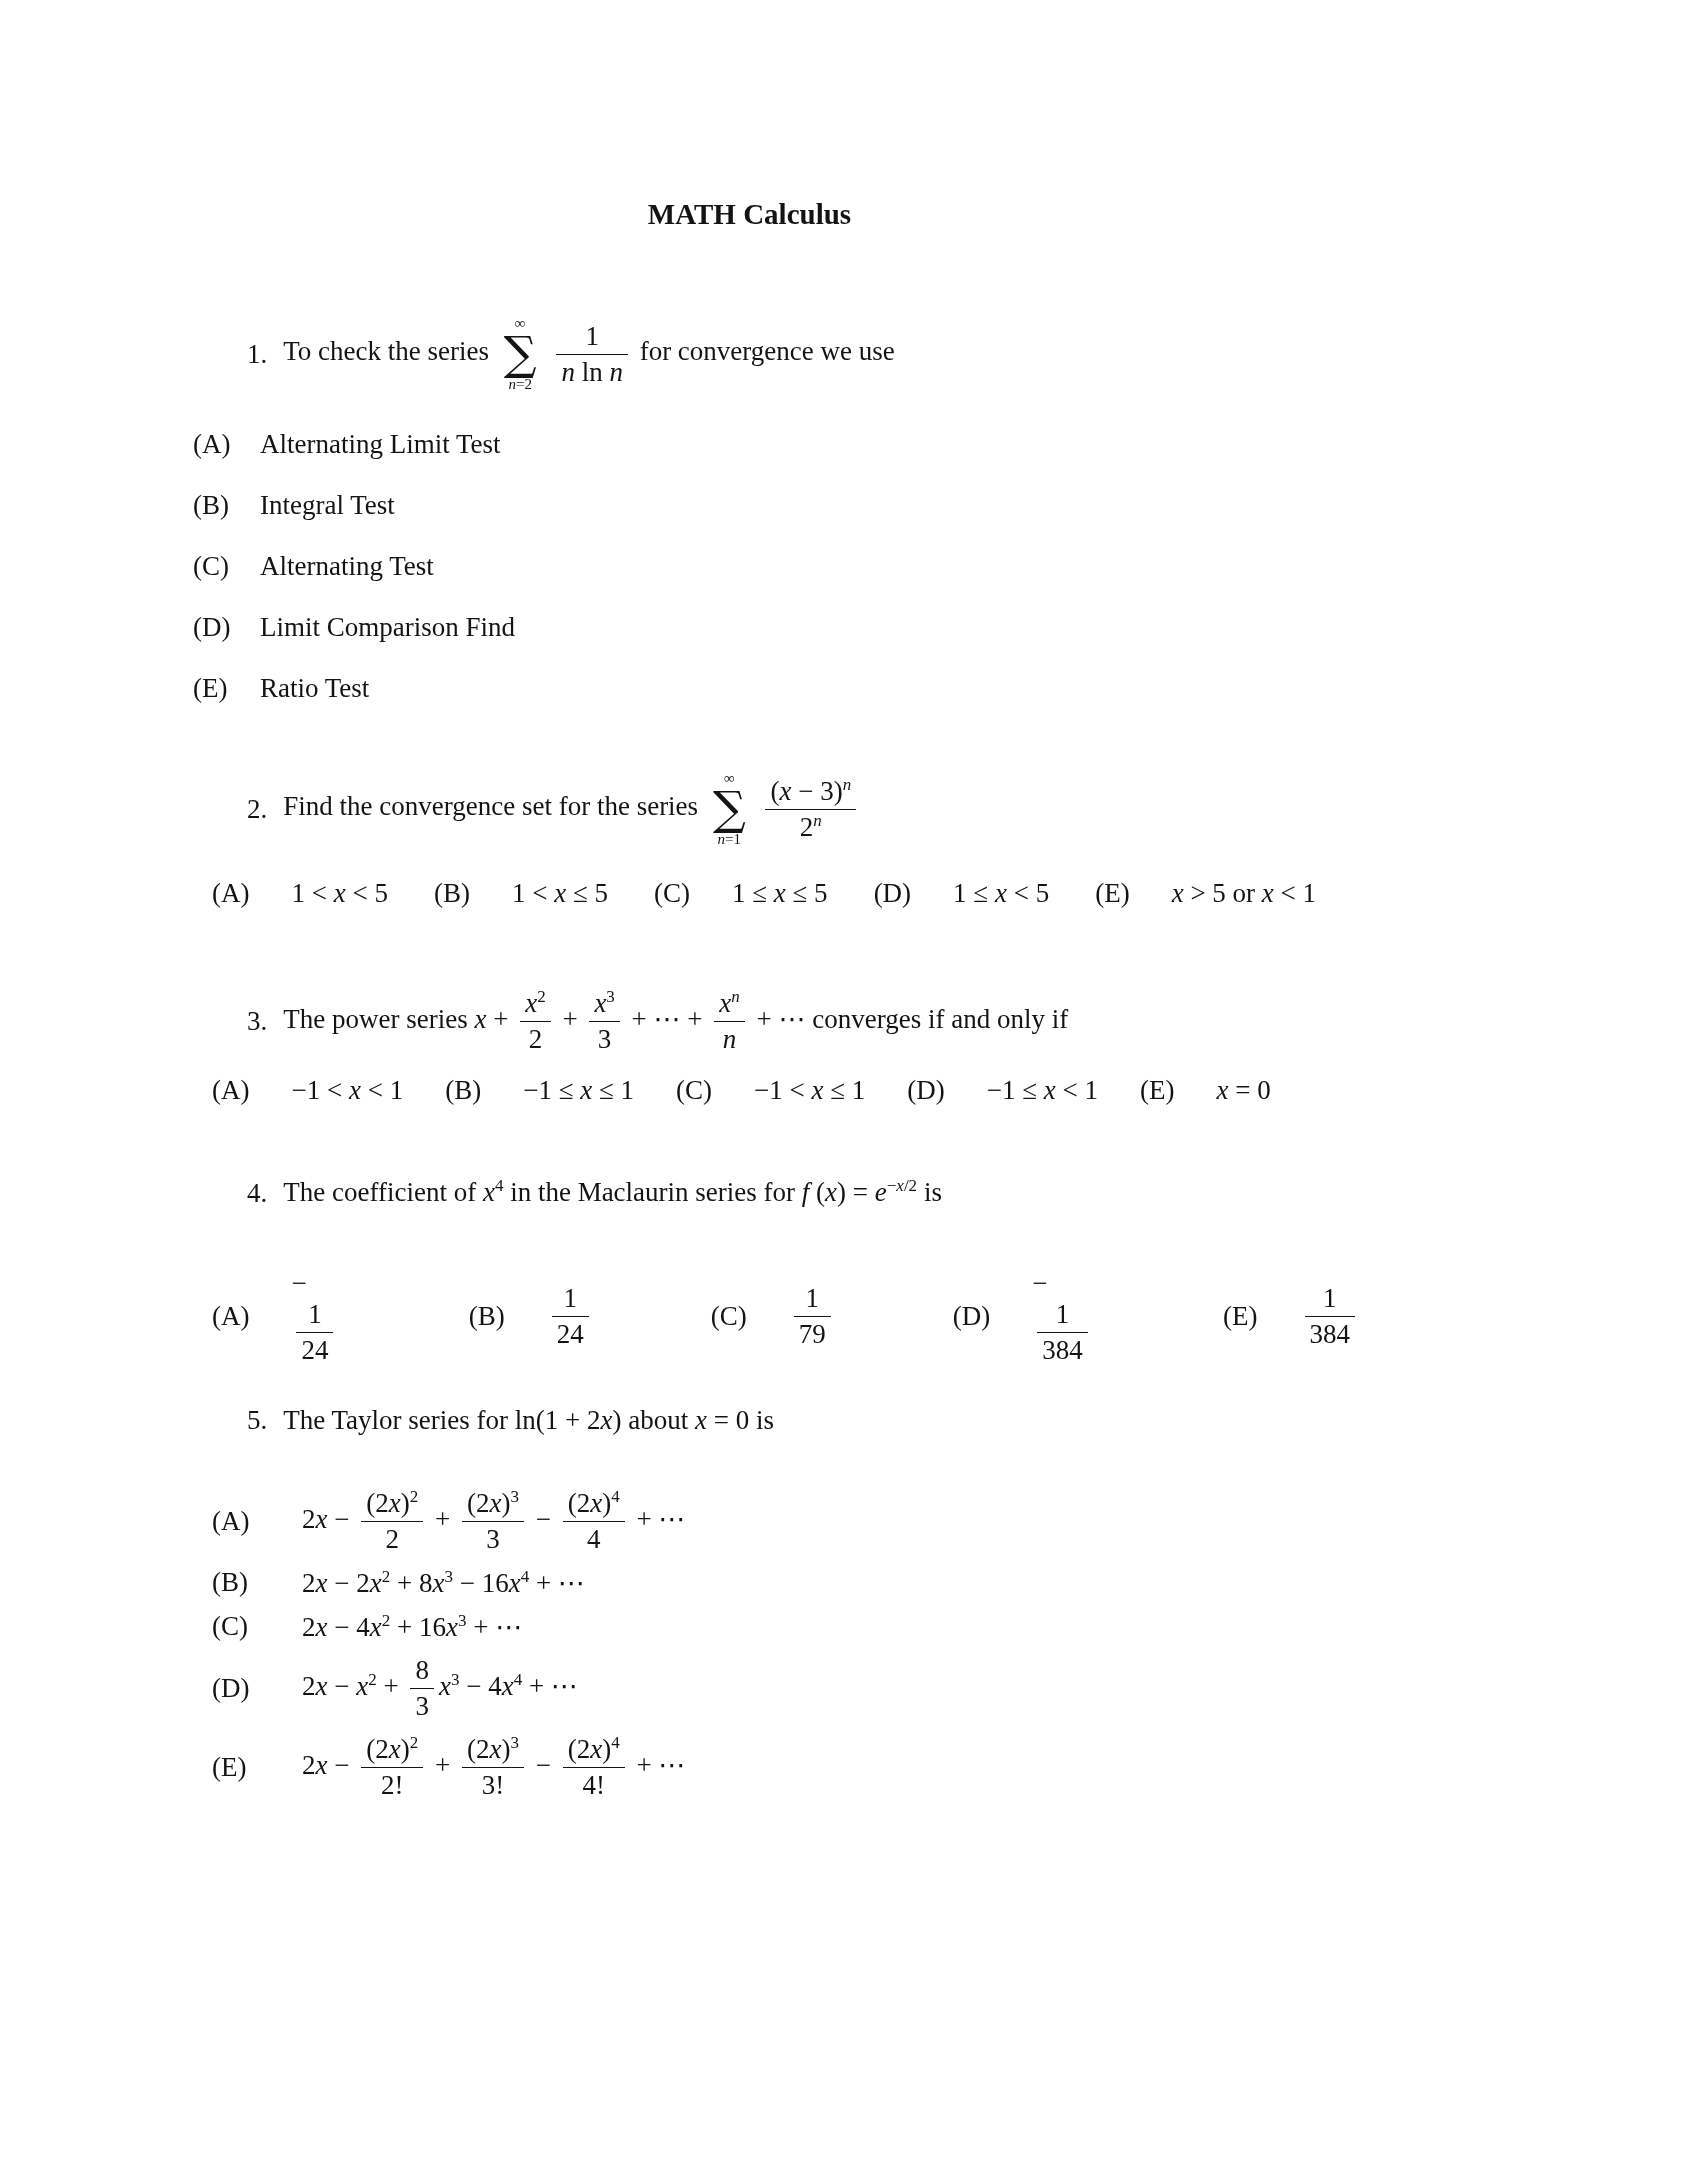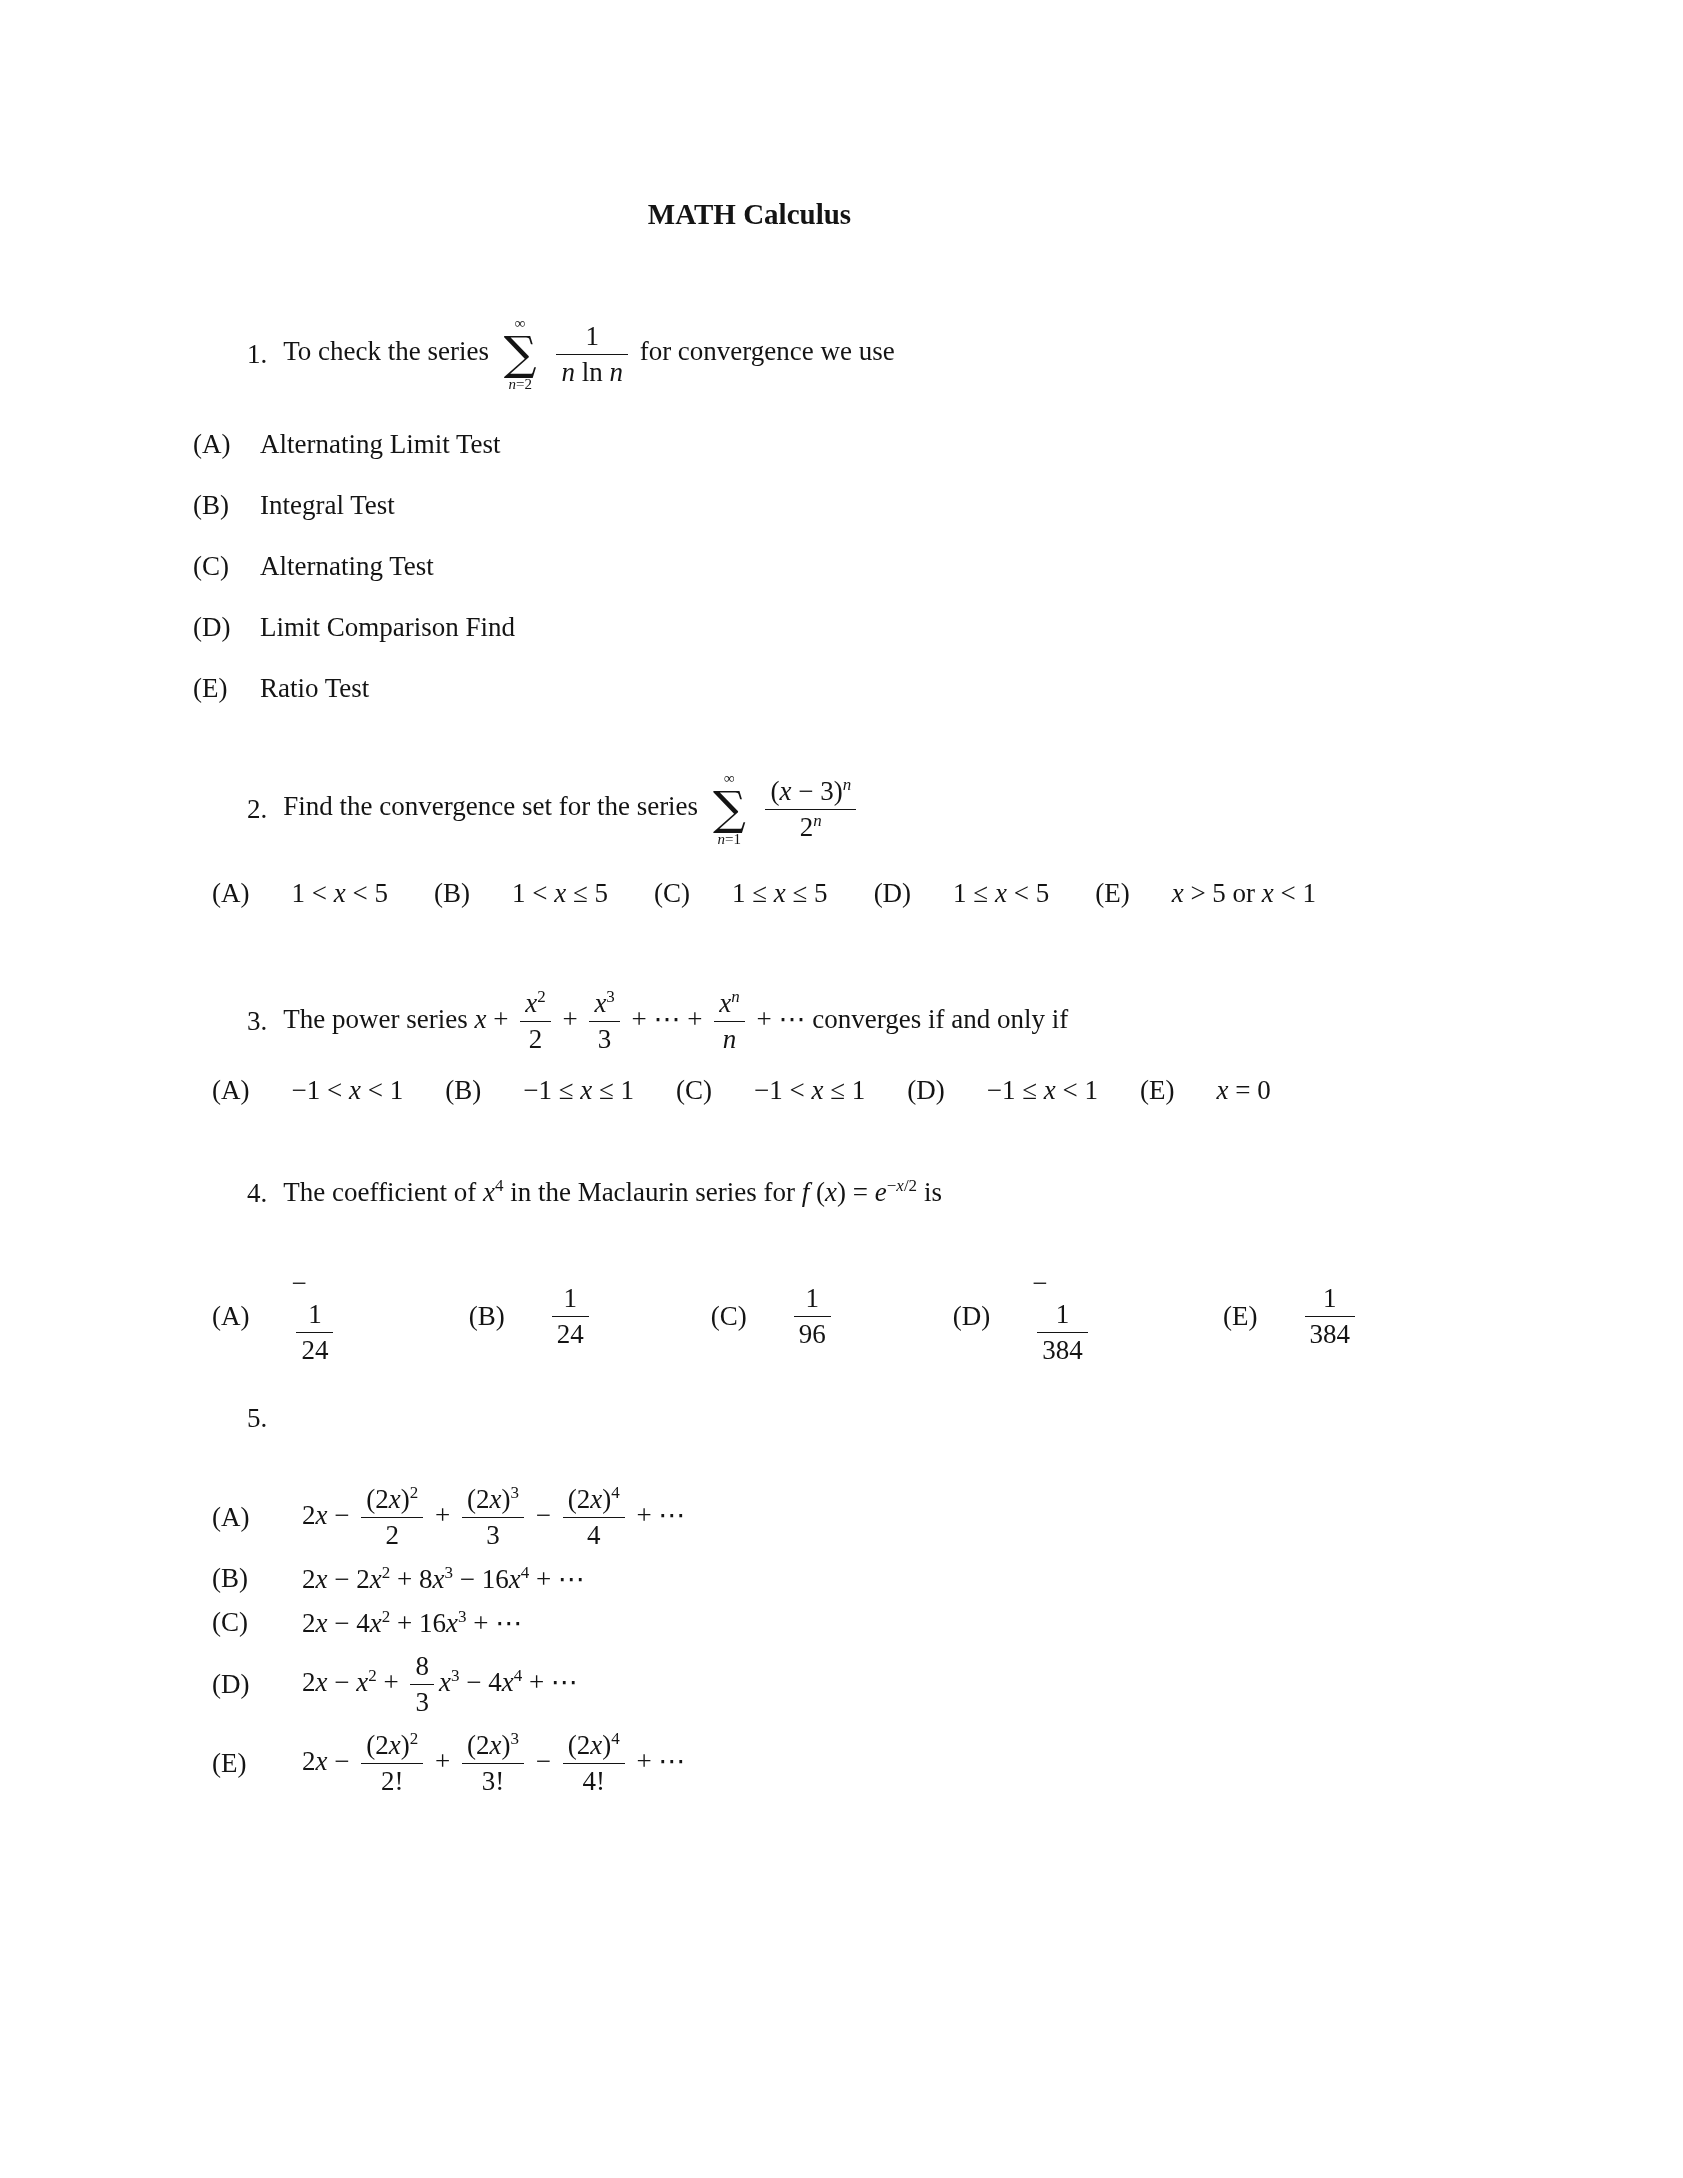--- a/index.html
+++ b/index.html
@@ -158,36 +158,37 @@
       <div class="opt">
         <span class="olabel">(A)</span>
         <span class="otext">−<span class="frac"><span class="num">1</span><span class="den">24</span></span></span>
       </div>
       <div class="opt">
         <span class="olabel">(B)</span>
         <span class="otext"><span class="frac"><span class="num">1</span><span class="den">24</span></span></span>
       </div>
       <div class="opt">
         <span class="olabel">(C)</span>
-        <span class="otext"><span class="frac"><span class="num">1</span><span class="den">96</span></span></span>
+        <span class="otext"><span class="frac"><span class="num">1</span><span class="den">79</span></span></span>
       </div>
       <div class="opt">
         <span class="olabel">(D)</span>
         <span class="otext">−<span class="frac"><span class="num">1</span><span class="den">384</span></span></span>
       </div>
       <div class="opt">
         <span class="olabel">(E)</span>
         <span class="otext"><span class="frac"><span class="num">1</span><span class="den">384</span></span></span>
       </div>
     </div>
   </section>
 
   <section class="question q5">
     <div class="stem">
       <span class="qnum">5.</span>
+      <span class="qtext">The Taylor series for ln(1 + 2<i>x</i>) about <i>x</i> = 0 is</span>
     </div>
     <div class="options-vertical">
       <div class="opt">
         <span class="olabel">(A)</span>
         <span class="otext">2<i>x</i> − <span class="frac"><span class="num">(2<i>x</i>)<sup>2</sup></span><span class="den">2</span></span> + <span class="frac"><span class="num">(2<i>x</i>)<sup>3</sup></span><span class="den">3</span></span> − <span class="frac"><span class="num">(2<i>x</i>)<sup>4</sup></span><span class="den">4</span></span> + ⋯</span>
       </div>
       <div class="opt">
         <span class="olabel">(B)</span>
         <span class="otext">2<i>x</i> − 2<i>x</i><sup>2</sup> + 8<i>x</i><sup>3</sup> − 16<i>x</i><sup>4</sup> + ⋯</span>
       </div>

